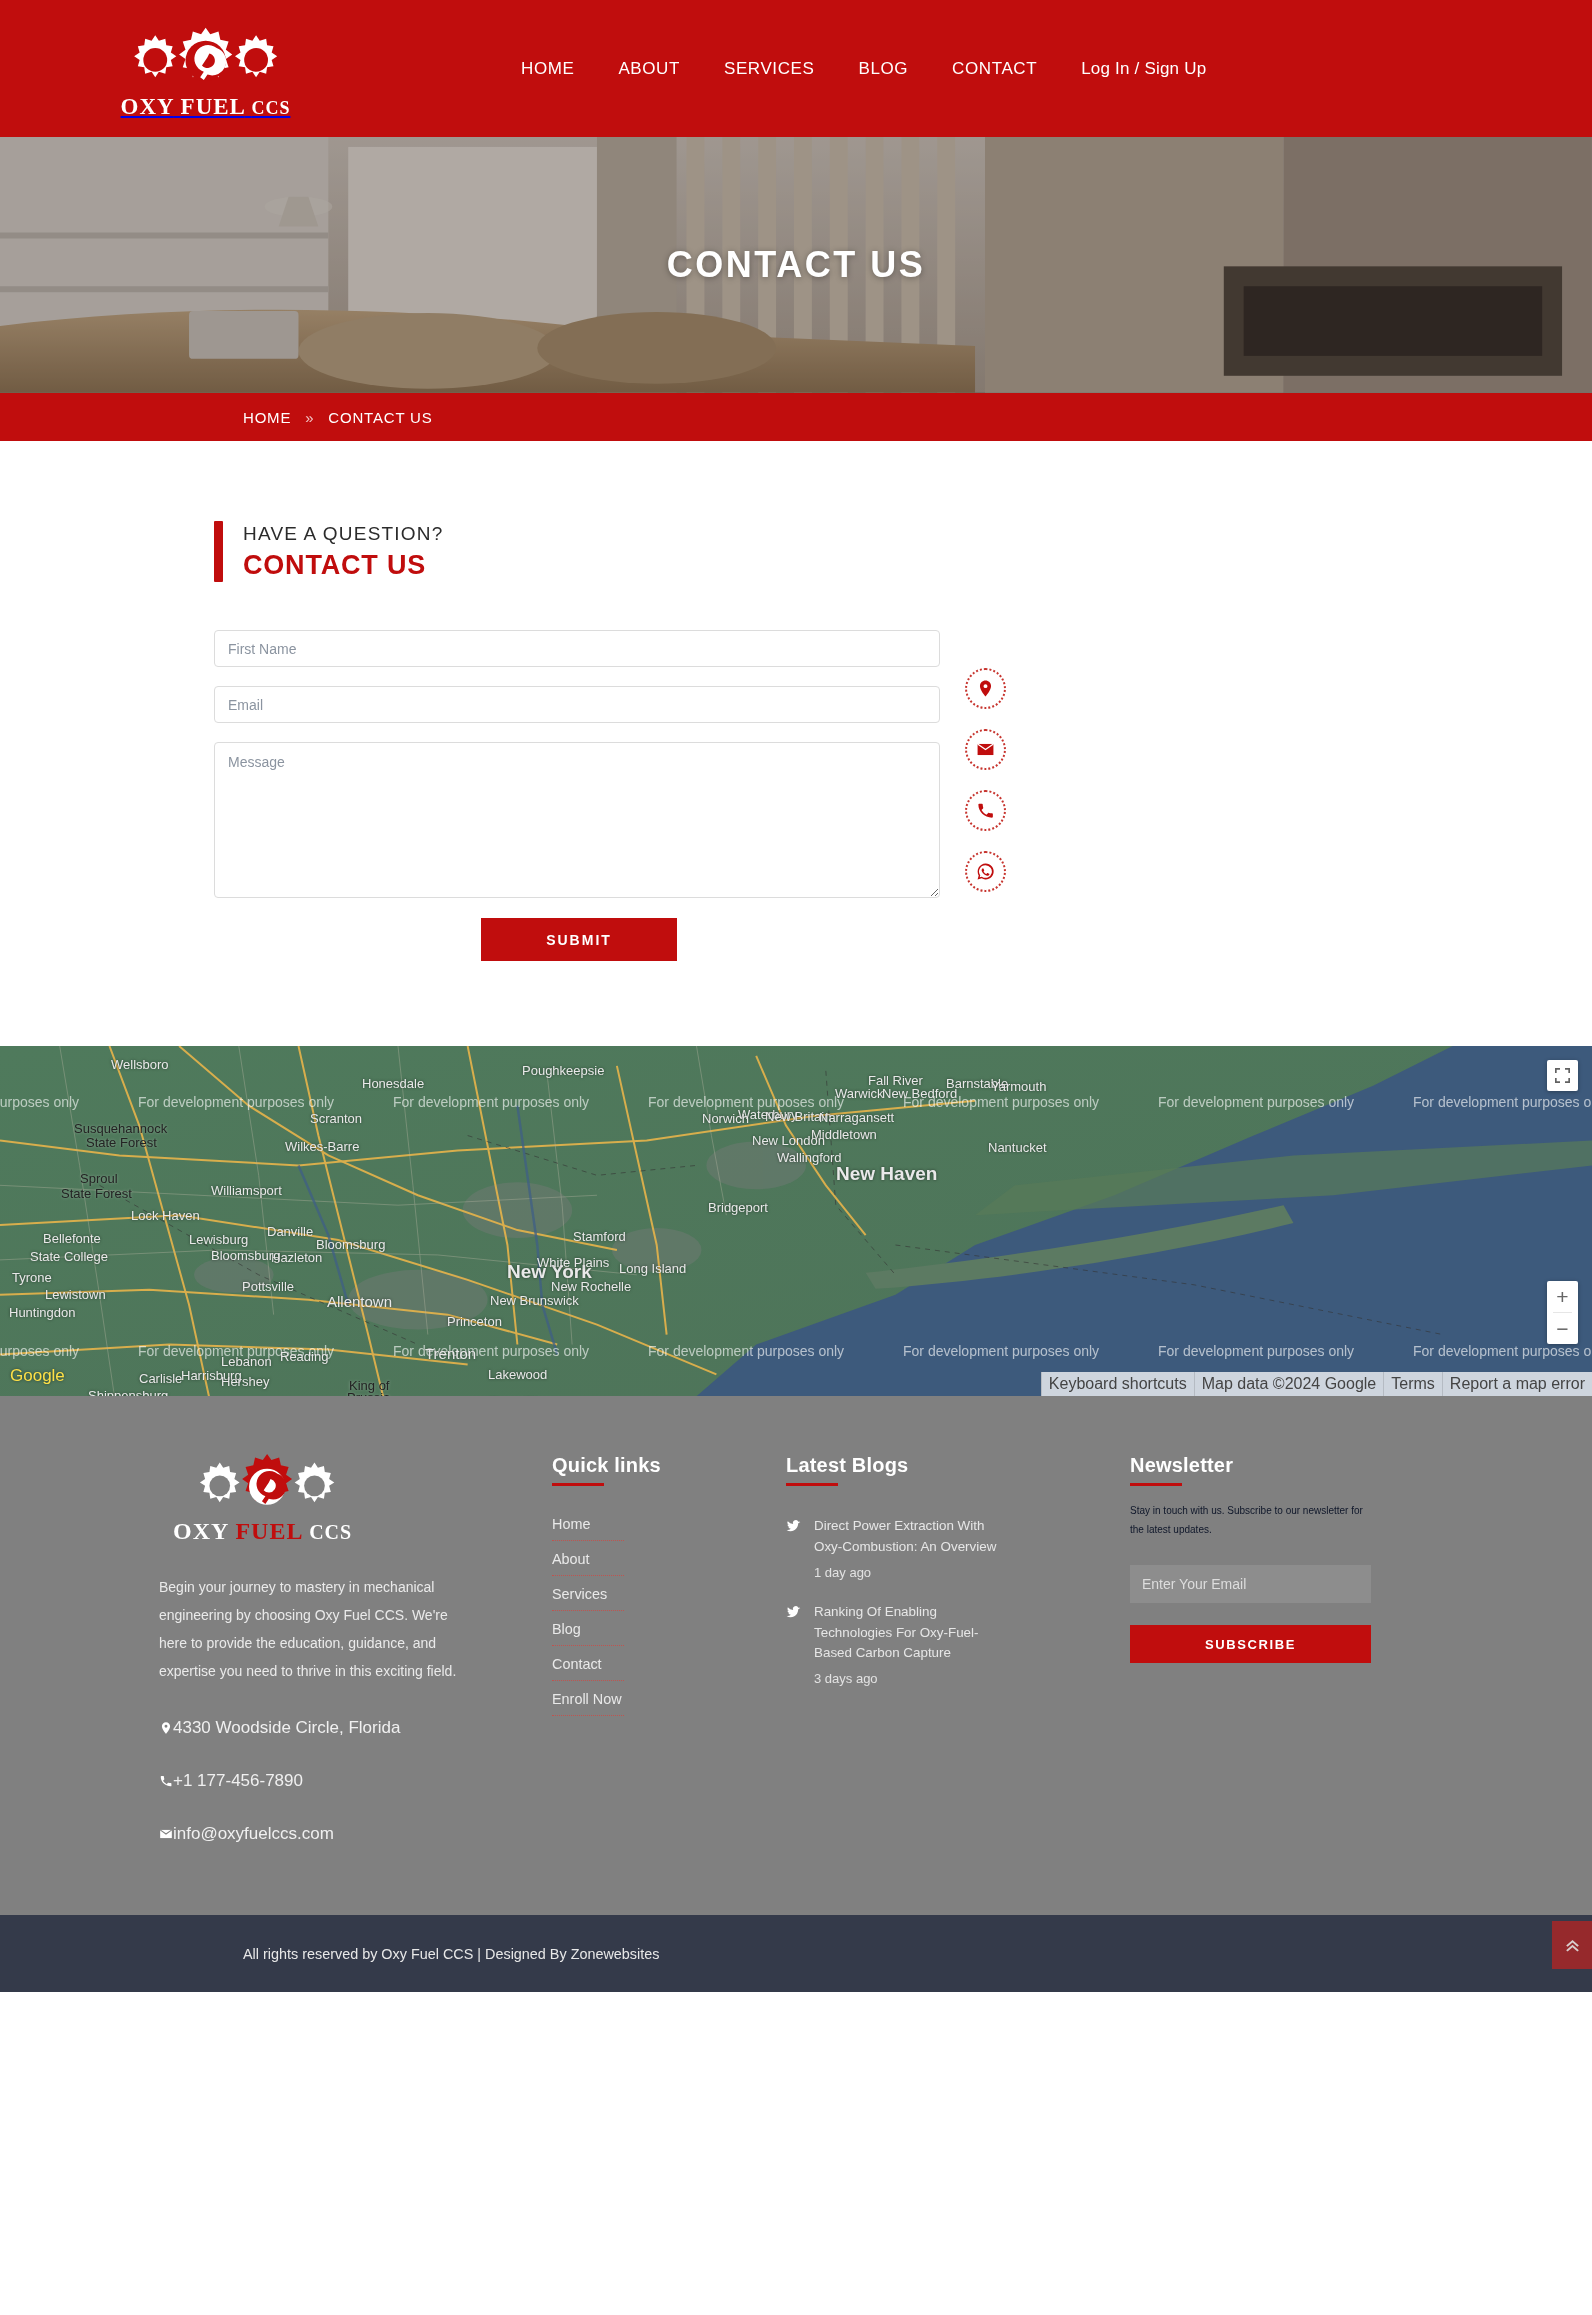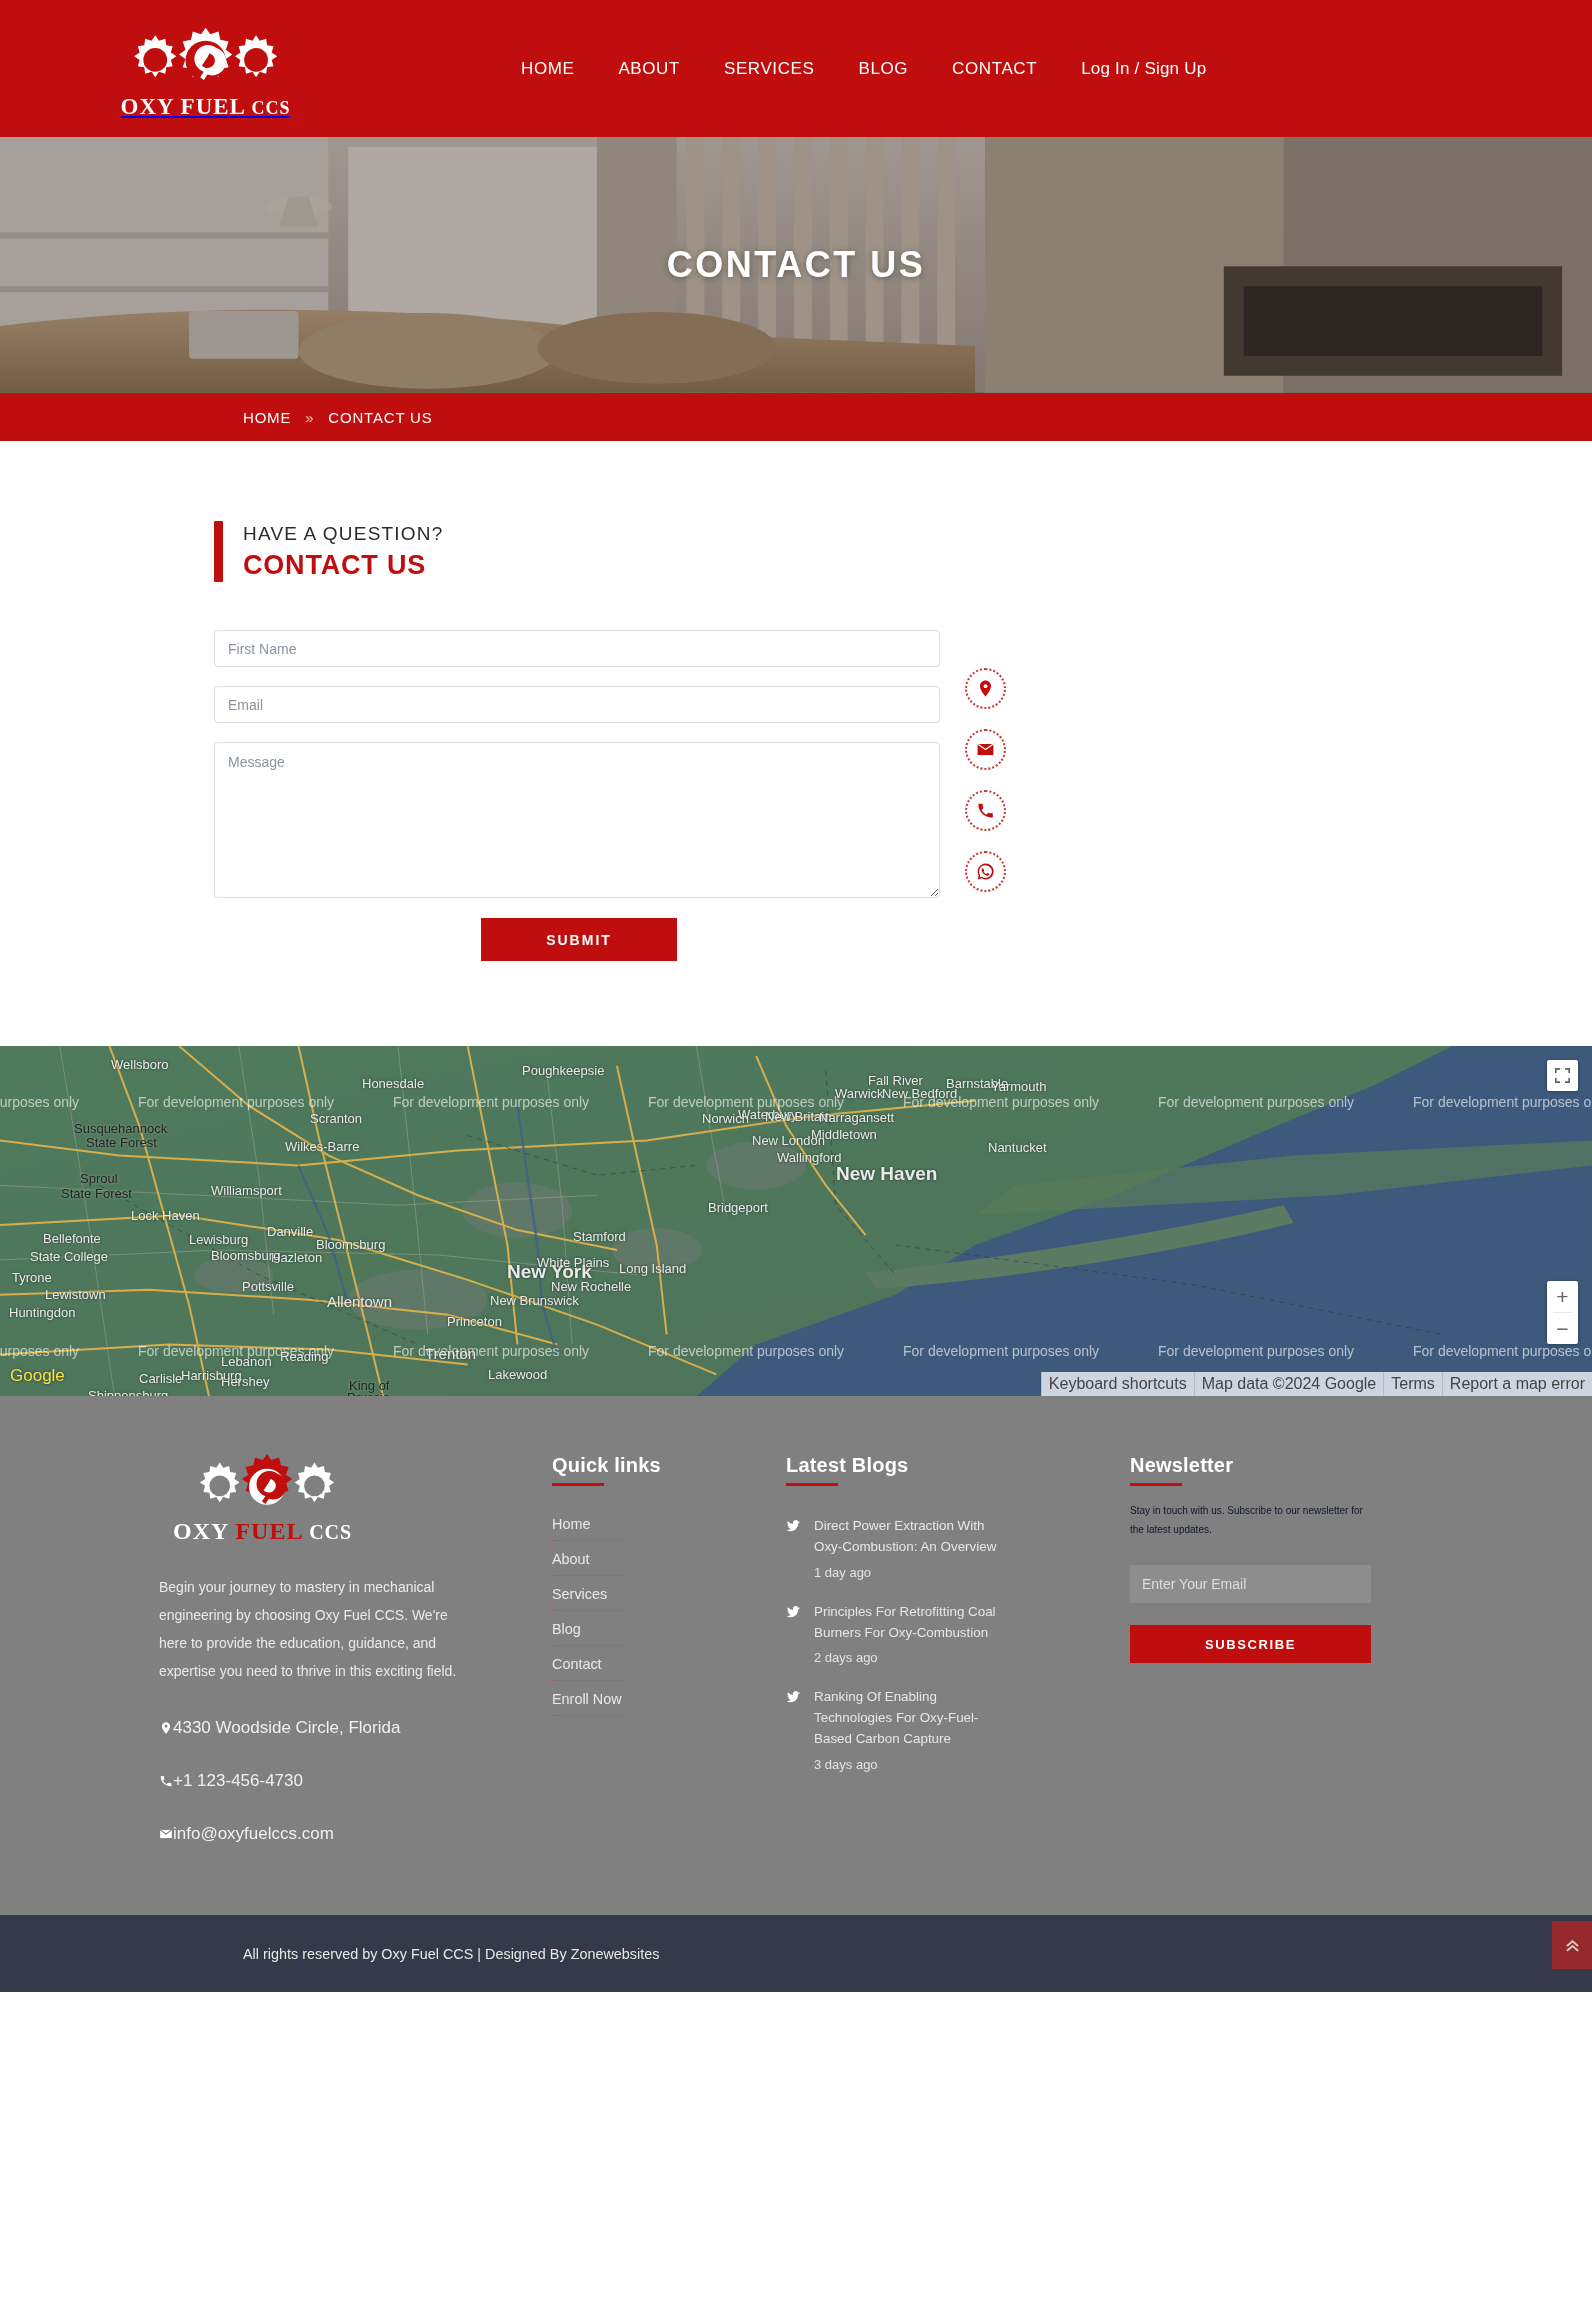--- a/index.html
+++ b/index.html
@@ -621,21 +621,21 @@
           <div class="f-contact-row">
             <svg viewBox="0 0 24 24">
                 <path d="M12 2C8.1 2 5 5.1 5 9c0 5.2 7 13 7 13s7-7.8 7-13c0-3.9-3.1-7-7-7zm0 9.5A2.5 2.5 0 1 1 12 6.5a2.5 2.5 0 0 1 0 5z"></path>
               </svg>
             <span>4330 Woodside Circle, Florida</span>
           </div>
           <div class="f-contact-row">
             <svg viewBox="0 0 24 24">
                 <path d="M6.6 10.8c1.4 2.8 3.8 5.1 6.6 6.6l2.2-2.2c.3-.3.7-.4 1.1-.2 1.2.4 2.5.6 3.8.6.6 0 1 .4 1 1V20c0 .6-.4 1-1 1C10.4 21 3 13.6 3 4.5c0-.6.4-1 1-1h3.5c.6 0 1 .4 1 1 0 1.3.2 2.6.6 3.8.1.4 0 .8-.2 1.1l-2.3 2.4z"></path>
               </svg>
-            <span>+1 123-456-4730</span>
+            <span>+1 177-456-7890</span>
           </div>
           <div class="f-contact-row">
             <svg viewBox="0 0 24 24">
                 <path d="M2 5h20v14H2z"></path>
                 <path d="M2 5l10 7 10-7" fill="none" stroke="#808080" stroke-width="1.8"></path>
               </svg>
             <span>info@oxyfuelccs.com</span>
           </div>
         </div>
       </div>
@@ -662,29 +662,20 @@
             <div>
               <div class="blog-title">Direct Power Extraction With Oxy-Combustion: An Overview</div>
               <div class="blog-time">1 day ago</div>
             </div>
           </div>
           <div class="blog-item">
             <svg viewBox="0 0 24 24">
                 <path d="M23 5.1a8.5 8.5 0 0 1-2.4.7 4.2 4.2 0 0 0 1.8-2.3 8.4 8.4 0 0 1-2.6 1A4.2 4.2 0 0 0 11.5 8a11.9 11.9 0 0 1-8.6-4.4 4.2 4.2 0 0 0 1.3 5.6A4.1 4.1 0 0 1 2.3 8.6a4.2 4.2 0 0 0 3.4 4.1 4.2 4.2 0 0 1-1.9.1 4.2 4.2 0 0 0 3.9 2.9A8.4 8.4 0 0 1 1 17.5a11.9 11.9 0 0 0 6.4 1.9c7.7 0 12-6.5 12-12v-.5A8.5 8.5 0 0 0 23 5.1z"></path>
               </svg>
             <div>
-              <div class="blog-title">Principles For Retrofitting Coal Burners For Oxy-Combustion</div>
-              <div class="blog-time">2 days ago</div>
-            </div>
-          </div>
-          <div class="blog-item">
-            <svg viewBox="0 0 24 24">
-                <path d="M23 5.1a8.5 8.5 0 0 1-2.4.7 4.2 4.2 0 0 0 1.8-2.3 8.4 8.4 0 0 1-2.6 1A4.2 4.2 0 0 0 11.5 8a11.9 11.9 0 0 1-8.6-4.4 4.2 4.2 0 0 0 1.3 5.6A4.1 4.1 0 0 1 2.3 8.6a4.2 4.2 0 0 0 3.4 4.1 4.2 4.2 0 0 1-1.9.1 4.2 4.2 0 0 0 3.9 2.9A8.4 8.4 0 0 1 1 17.5a11.9 11.9 0 0 0 6.4 1.9c7.7 0 12-6.5 12-12v-.5A8.5 8.5 0 0 0 23 5.1z"></path>
-              </svg>
-            <div>
               <div class="blog-title">Ranking Of Enabling Technologies For Oxy-Fuel-Based Carbon Capture</div>
               <div class="blog-time">3 days ago</div>
             </div>
           </div>
         </div>
       </div>
 
       <div>
         <div class="f-title">Newsletter</div>
         <p class="news-text">Stay in touch with us. Subscribe to our newsletter for the latest updates.</p>

